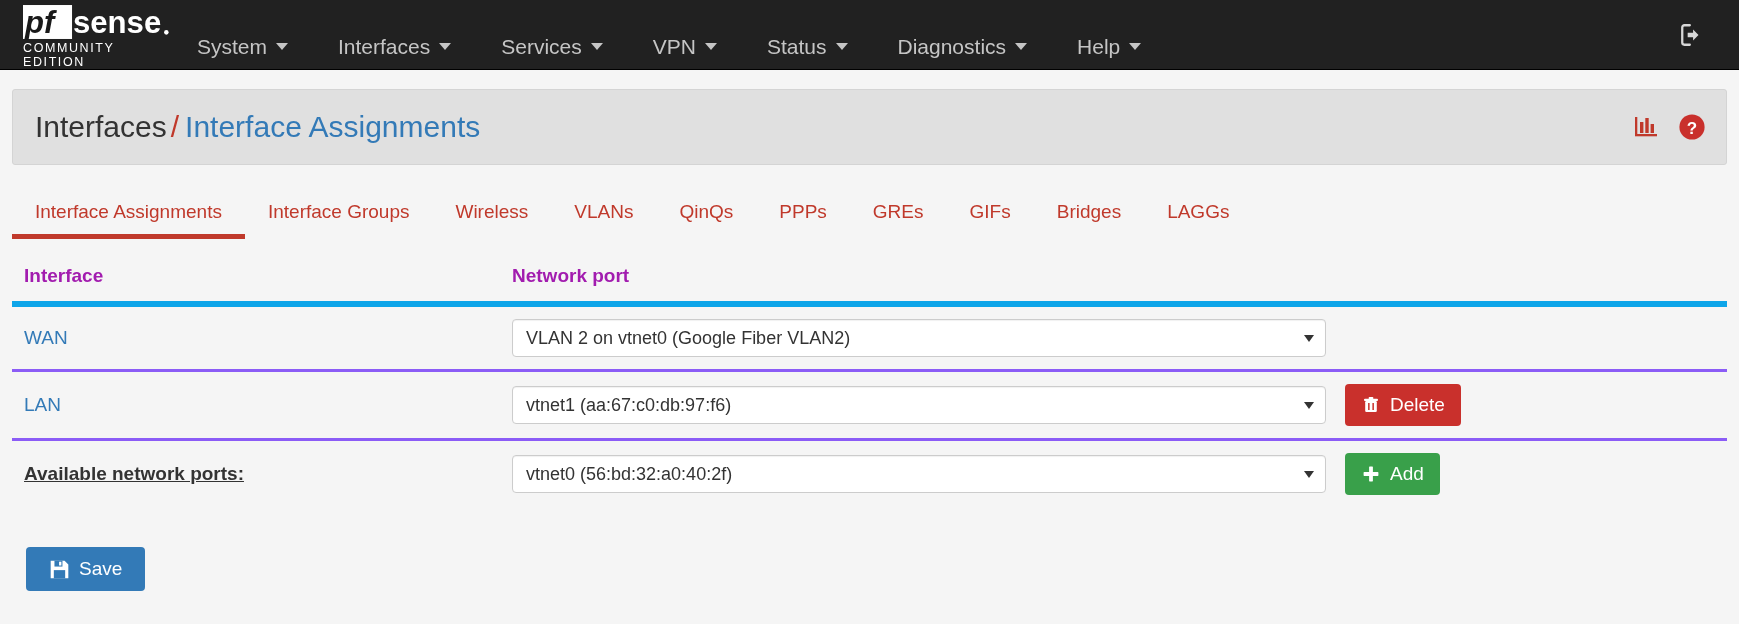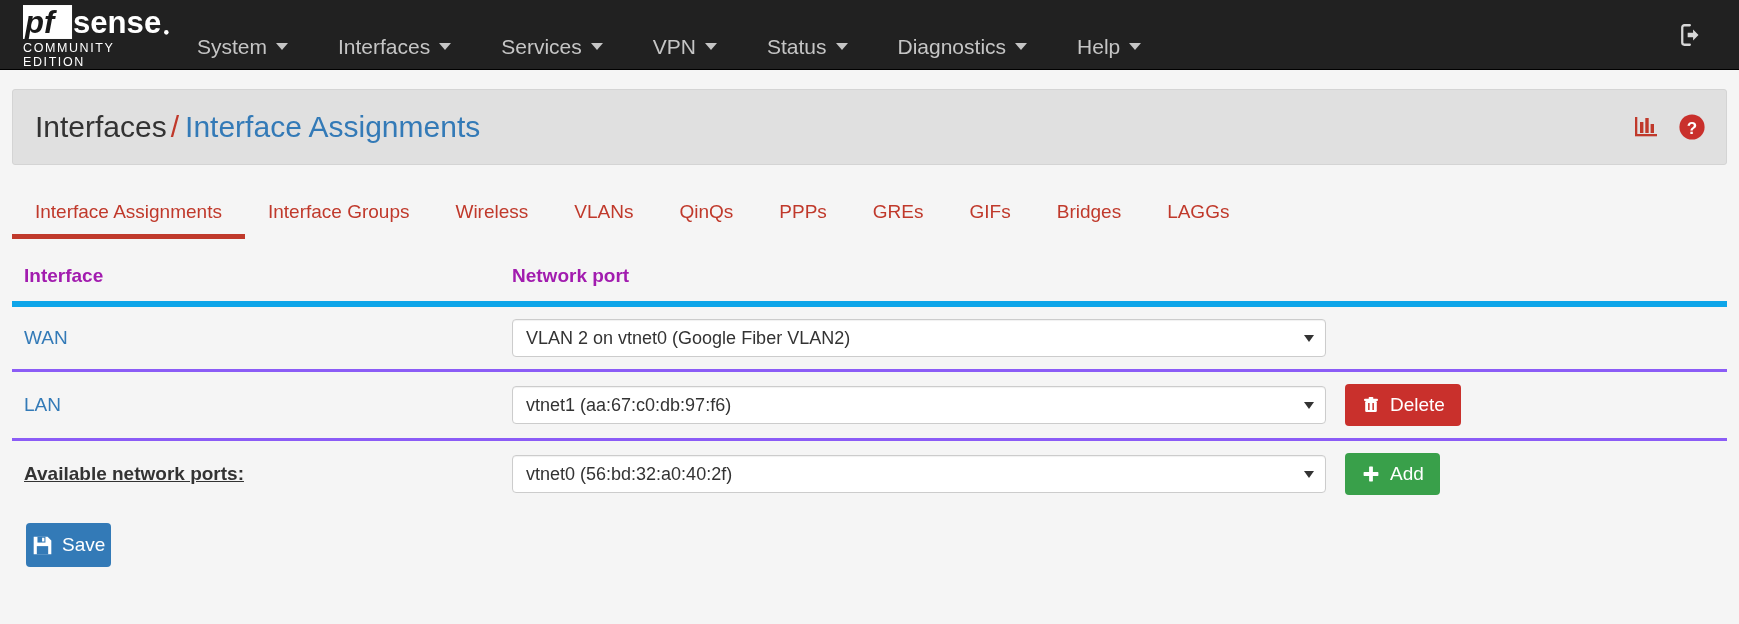--- a/index.html
+++ b/index.html
@@ -208,21 +208,21 @@
     font-family: Liberation Sans, sans-serif;
     cursor: pointer;
     white-space: nowrap;
   }
   .btn-danger { background: #c9302c; }
   .btn-success { background: #39a04a; }
   .btn-primary { background: #337ab7; }
   .btn svg { display: block; }
 
   .save-row { margin: 16px 12px 0 26px; }
-  .btn-save { height: 44px; padding: 0 6px; font-size: 19px; }
+  .btn-save { height: 44px; padding: 0 23px; font-size: 19px; margin-top: 24px; }
 </style>
 </head>
 <body>
 
 <div class="navbar">
 
   <div class="brand">
     <div class="brand-logo">
       <svg width="158" height="40" viewBox="0 0 158 40" aria-label="pfsense">
         <rect x="0" y="2" width="52" height="36" fill="#ffffff"></rect>

